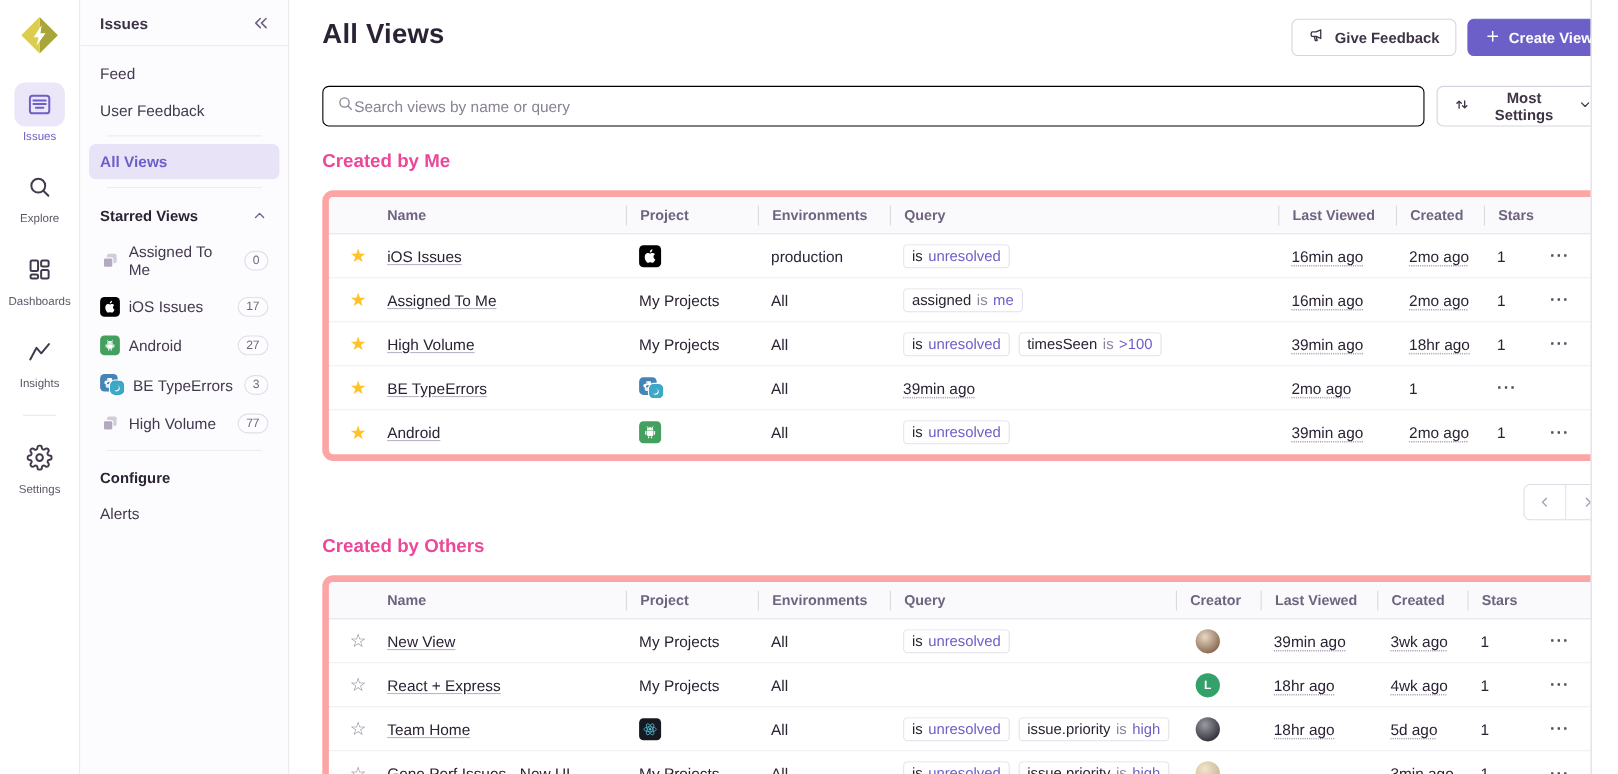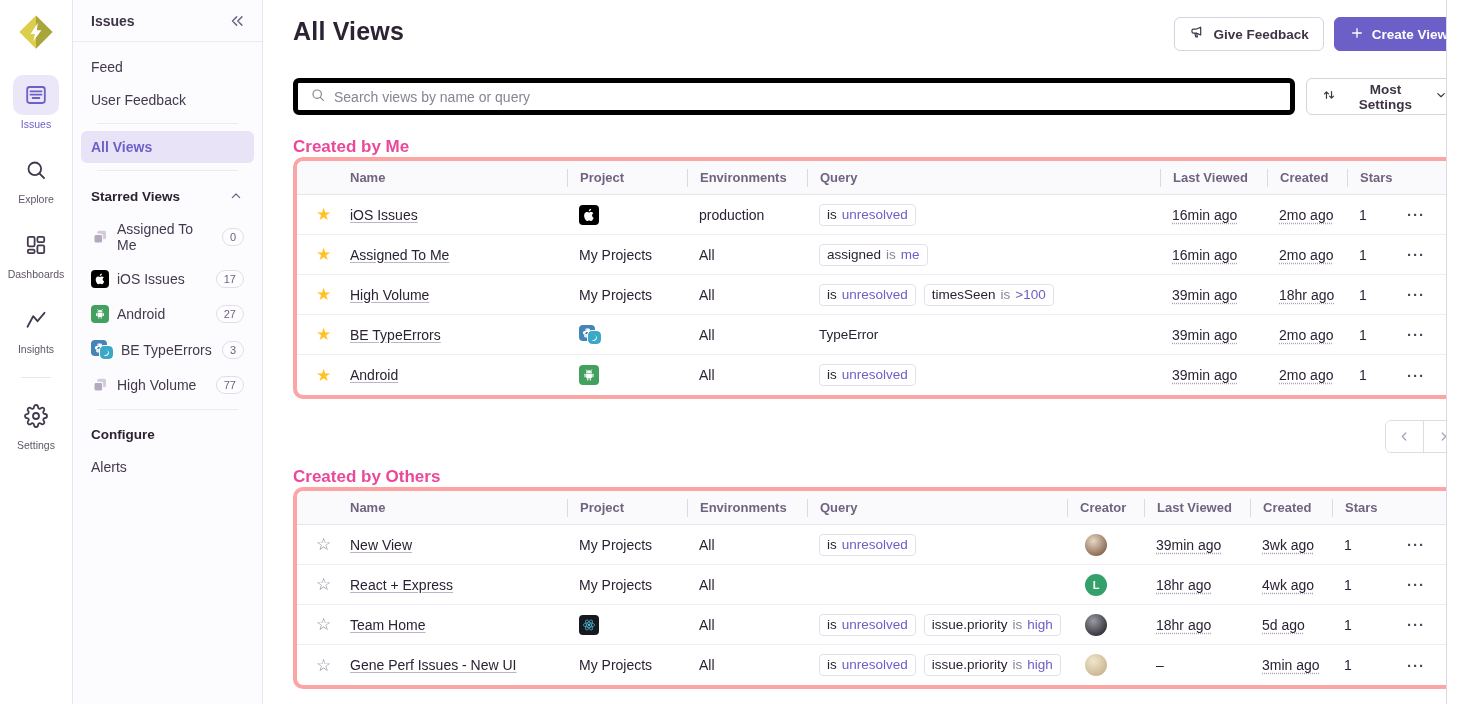--- a/index.html
+++ b/index.html
@@ -47,30 +47,30 @@
   .main { flex:1; background:#fff; padding:0 8px 0 30px; }
   .page-header { display:flex; align-items:flex-start; justify-content:space-between; padding-top:17px; }
   .page-title { font-size:25px; font-weight:700; color:#2B2233; letter-spacing:.2px; }
   .hdr-buttons { display:flex; gap:10px; }
   .btn { height:34px; border-radius:6px; border:1px solid #D8D3DF; background:#fff;
     display:inline-flex; align-items:center; gap:7px; padding:0 14px; font-size:13.5px;
     font-weight:700; color:#3E3446; cursor:pointer; font-family:inherit; }
   .btn.primary { background:#6C5FC7; border-color:#6C5FC7; color:#ffffff; }
 
   .toolbar { display:flex; gap:11px; margin-top:27px; }
-  .searchbox { flex:1; height:37px; border:5px solid #000000; border-radius:6px; background:#fff;
-    display:flex; align-items:center; padding:0 12px; gap:8px; color:#8A8295; }
+  .searchbox { flex:1; height:37px; border:1px solid #000000; border-radius:6px; background:#fff;
+    display:flex; align-items:center; padding:0 12px; color:#8A8295; }
   .searchbox input { border:none; outline:none; flex:1; font-size:14px; color:#2B2233;
     font-family:inherit; background:transparent; }
   .searchbox input::placeholder { color:#8A8295; }
   .sortbtn { width:157px; height:37px; justify-content:center; }
 
   .section-title { font-size:17px; font-weight:700; color:#ec4899; margin-top:22px; }
 
-  .vtable { border:4px solid #fca5a5; border-radius:10px; overflow:hidden; background:#fff; }
+  .vtable { border:6px solid #fca5a5; border-radius:10px; margin-top:16px; overflow:hidden; background:#fff; }
   .trow { display:grid; align-items:center; }
   .grid-mine   { grid-template-columns:53px 229px 120px 120px 353px 107px 80px 48px 35px; }
   .grid-others { grid-template-columns:53px 229px 120px 120px 260px 77px 106px 82px 63px 35px; }
   .thead { background:#FAF9FB; height:34px; border-bottom:1px solid #E8E4EC; }
   .th { font-size:13px; font-weight:700; color:#6F6480; display:flex; align-items:center; height:18px; }
   .th.sep { border-left:1px solid #DDD8E2; padding-left:12px; margin-left:-12px; }
   .tbody .trow { height:40px; border-bottom:1px solid #F1EDF4; }
   .tbody .trow:last-child { border-bottom:none; }
   .cell { font-size:14px; color:#2B2233; display:flex; align-items:center; min-width:0; }
   .star-cell { justify-content:center; cursor:pointer; }
@@ -450,23 +450,20 @@
                 <span class="tile front" style="width: 13px; height: 13px; background: rgb(59, 168, 200);">
                   <svg viewBox="0 0 24 24" width="9" height="9">
                     <path fill="#fff" d="M9.5 4.2c3.8.3 6.7 3.4 6.7 7.1 0 4.1-3.4 7.4-7.5 7.4-1.4 0-2.7-.4-3.8-1 1.2 2 3.4 3.3 5.9 3.3 4.1 0 7.5-3.4 7.5-7.5 0-4.8-3.8-8.8-8.8-9.3z"></path>
                   </svg>
                 </span>
               </span>
             </div>
             <div class="cell ">
               <span>All</span>
             </div>
-            <div class="cell query-cell">
-              <span class="plainq"><span class="tok-dark">TypeError</span></span>
-            </div>
             <div class="cell ">
               <span class="time">39min ago</span>
             </div>
             <div class="cell ">
               <span class="time">2mo ago</span>
             </div>
             <div class="cell ">
               <span>1</span>
             </div>
             <div class="cell ">

